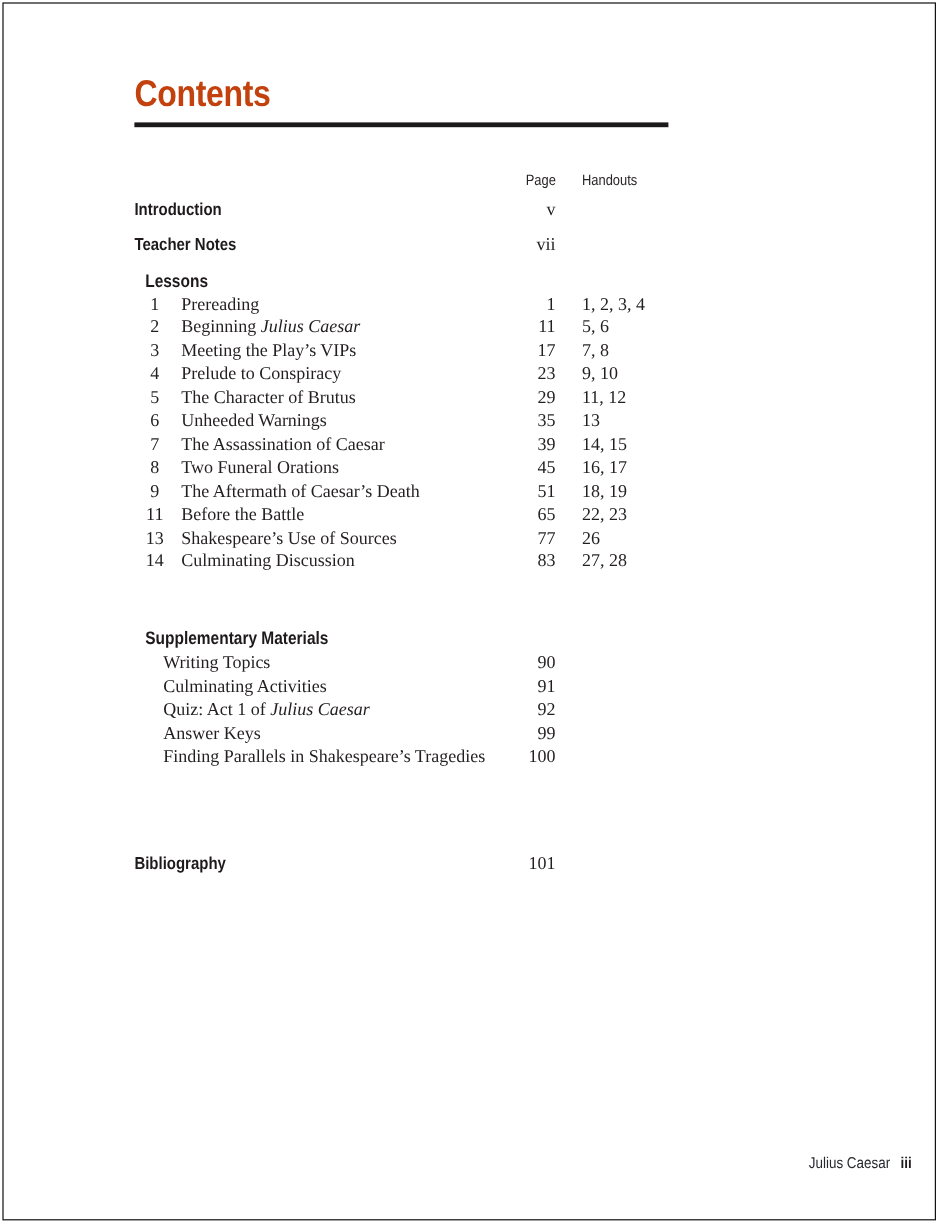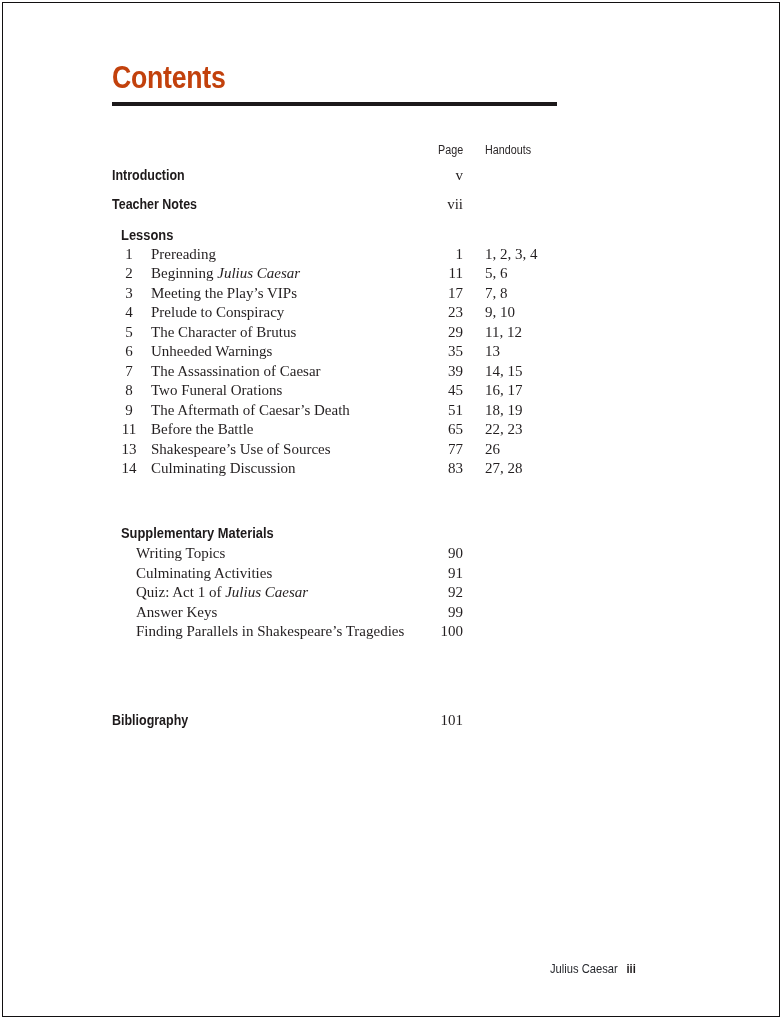--- a/index.html
+++ b/index.html
@@ -80,21 +80,21 @@
   #supp-list { position:absolute; left:112px; top:544px; width:560px; line-height:19.6px; }
   #supp-list .toc-row { line-height:19.6px; }
 
   .lesson-num { width:26px; text-align:center; margin-left:4px; flex:0 0 auto; }
   .lesson-title { margin-left:9px; white-space:nowrap; }
   .supp-title { margin-left:24px; white-space:nowrap; }
   .italic-part { font-style:italic; }
 
   
   .page-footer {
-    position:absolute; top:961px; left:0; width:636px;
+    position:absolute; top:961px; left:0; width:760px;
     text-align:right;
     font-family:"Liberation Sans", sans-serif;
     font-size:13px; color:#27292e;
   }
   .footer-book { display:inline-block; transform:scaleX(0.86); transform-origin:100% 50%; }
   .footer-folio {
     font-weight:bold; margin-left:4px; color:#1e1a1b;
     display:inline-block; transform:scaleX(0.86); transform-origin:100% 50%;
   }
 </style>

